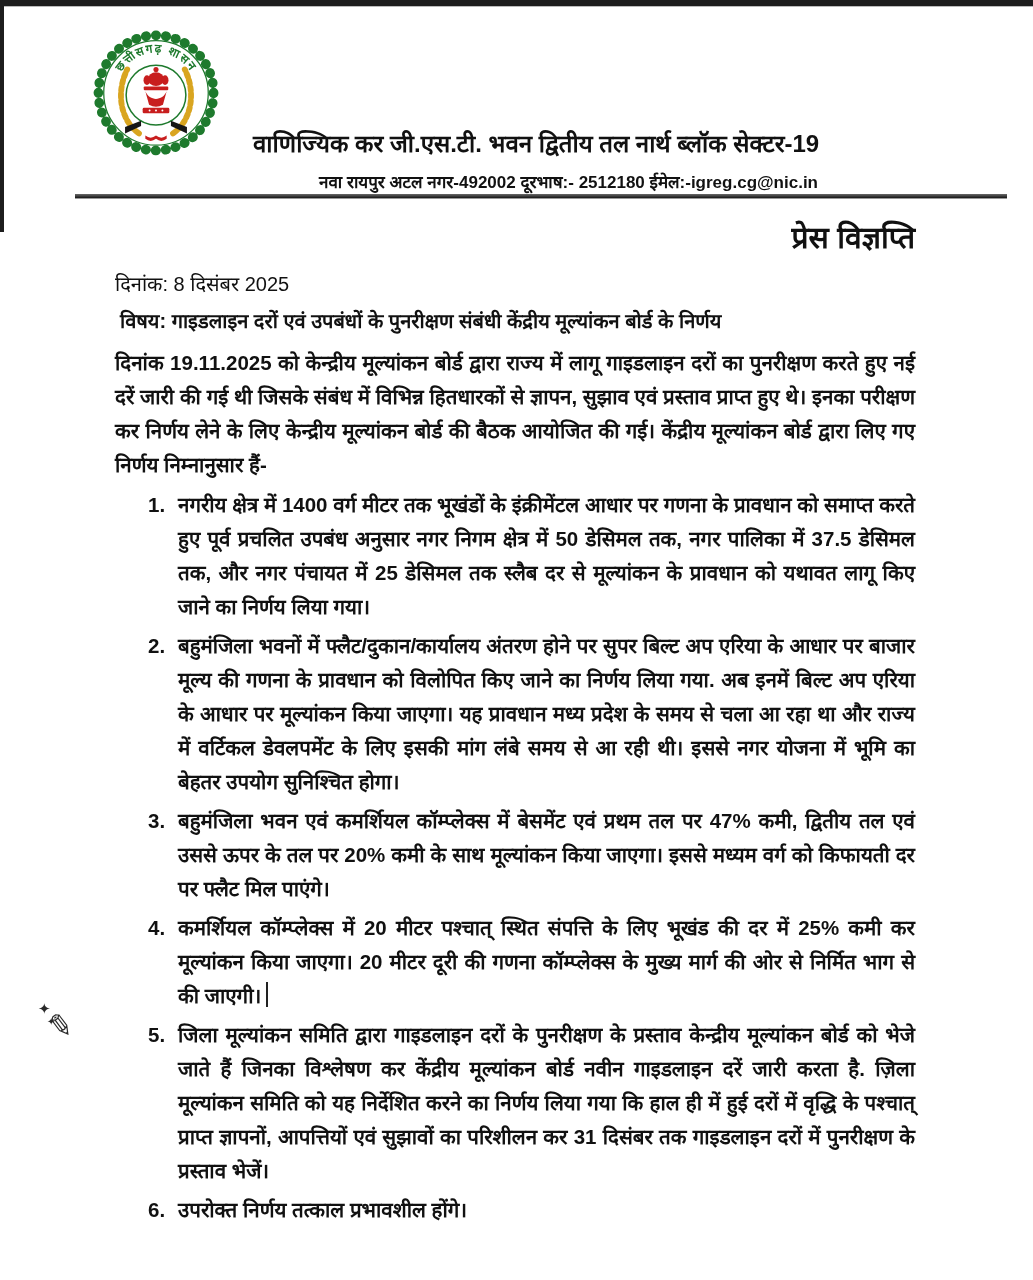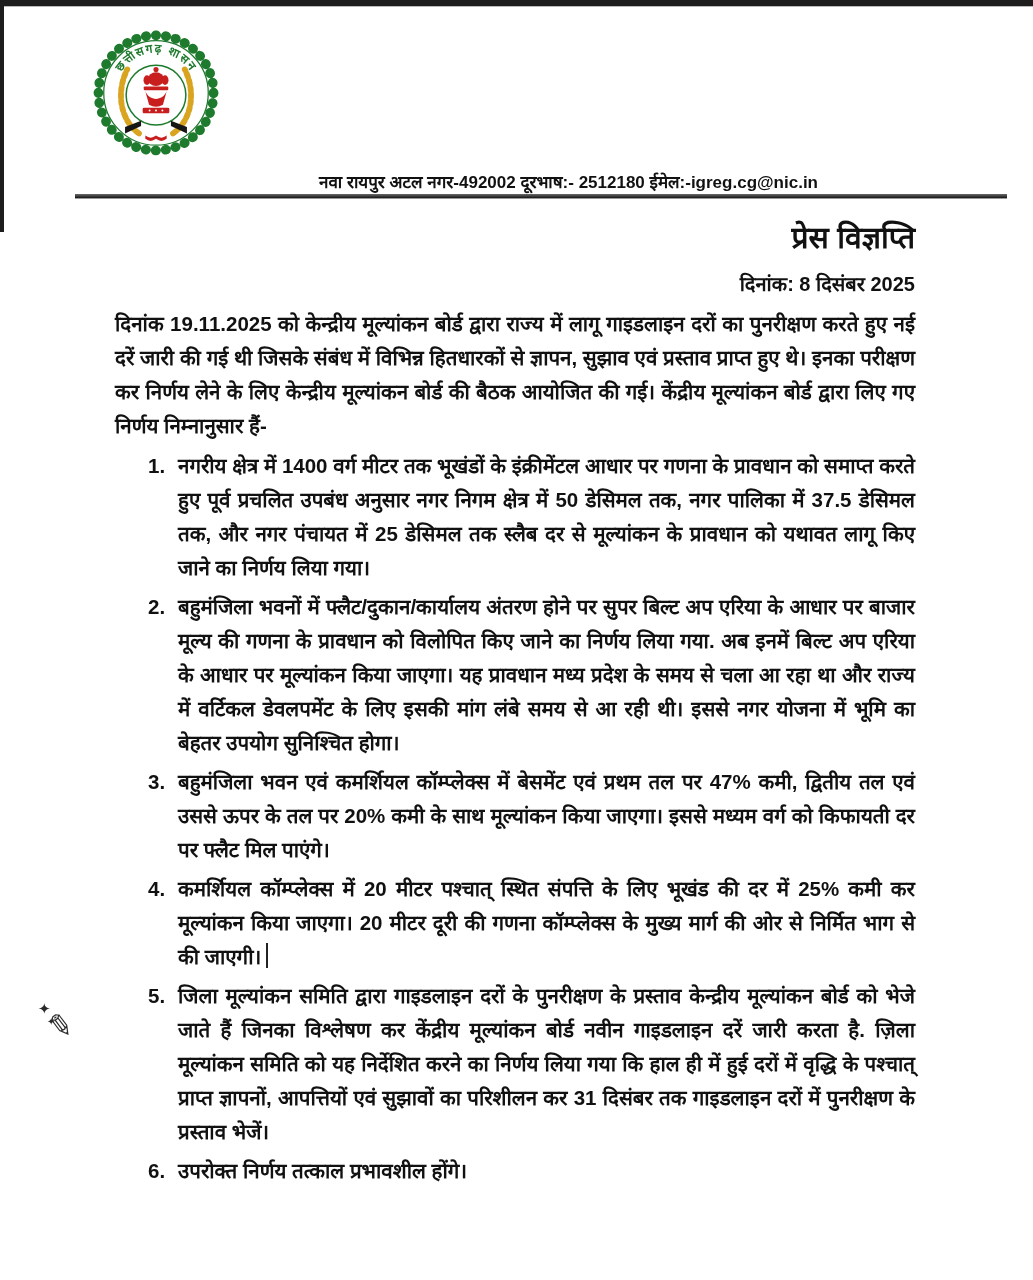--- a/index.html
+++ b/index.html
@@ -19,21 +19,21 @@
   .letterhead{position:absolute;top:0;left:0;width:100%;height:200px;}
   .logo{position:absolute;left:92px;top:26px;width:128px;height:136px;}
   .org-name{position:absolute;left:226px;top:76px;width:782px;font-size:28px;font-weight:700;letter-spacing:0;white-space:nowrap;}
   .office-address{position:absolute;left:253px;top:126px;width:760px;font-size:24px;font-weight:700;white-space:nowrap;}
   .contact-line{position:absolute;left:0;top:170px;width:100%;text-align:center;font-size:17px;font-weight:700;transform:translateX(52px);}
   .divider{position:absolute;left:75px;top:194px;width:932px;height:4px;background:linear-gradient(#6a6a6a,#161616);border-bottom:1px solid #999;}
 
   
   .content{position:absolute;top:218px;left:0;right:0;padding:0 118px 0 115px;}
   .title{margin:0 0 12px 0;text-align:right;font-size:30px;line-height:40px;font-weight:700;}
-  .date-line{margin:0 0 10px 0;text-align:right;font-size:20px;font-weight:700;}
+  .date-line{margin:0 0 10px 0;text-align:left;font-size:20px;font-weight:400;}
   .subject-line{margin:0 0 12px 5px;font-size:20px;font-weight:700;}
   .intro{margin:0 0 6px 0;font-size:20.5px;font-weight:600;line-height:34px;text-align:justify;}
   .list{margin-left:33px;}
   .item{display:flex;gap:10px;margin-bottom:5px;}
   .item .num{flex:0 0 20px;font-size:20.5px;font-weight:600;line-height:34px;}
   .item .txt{flex:1;font-size:20.5px;font-weight:600;line-height:34px;text-align:justify;}
   .caret{display:inline-block;width:2px;height:25px;background:#222;vertical-align:-4px;margin-left:5px;}
 
   
   .pen-icon{position:absolute;left:38px;top:1000px;width:48px;height:52px;color:#2a2a2a;}
@@ -84,28 +84,30 @@
       </g>
 
       <g fill="#161616">
         <path d="M31 94 L46 88 L46 93 L31 100 Z"></path>
         <path d="M89 94 L74 88 L74 93 L89 100 Z"></path>
       </g>
 
       <path d="M50 102 Q 55 106 60 102 Q 65 106 70 102 L 70 105 Q 65 109 60 105 Q 55 109 50 105 Z" fill="#c81e1e"></path>
     </svg>
 
+    <div class="office-address">वाणिज्यिक कर जी.एस.टी. भवन द्वितीय तल नार्थ ब्लॉक सेक्टर-19</div>
     <div class="contact-line">नवा रायपुर अटल नगर-492002 दूरभाष:- 2512180 ईमेल:-igreg.cg@nic.in</div>
   </div>
 
   <div class="divider"></div>
 
   <div class="content">
     <h1 class="title">प्रेस विज्ञप्ति</h1>
     <div class="date-line">दिनांक: 8 दिसंबर 2025</div>
+    <div class="subject-line">विषय: गाइडलाइन दरों एवं उपबंधों के पुनरीक्षण संबंधी केंद्रीय मूल्यांकन बोर्ड के निर्णय</div>
     <p class="intro">दिनांक 19.11.2025 को केन्द्रीय मूल्यांकन बोर्ड द्वारा राज्य में लागू गाइडलाइन दरों का पुनरीक्षण करते हुए नई दरें जारी की गई थी जिसके संबंध में विभिन्न हितधारकों से ज्ञापन, सुझाव एवं प्रस्ताव प्राप्त हुए थे। इनका परीक्षण कर निर्णय लेने के लिए केन्द्रीय मूल्यांकन बोर्ड की बैठक आयोजित की गई। केंद्रीय मूल्यांकन बोर्ड द्वारा लिए गए निर्णय निम्नानुसार हैं-</p>
 
     <div class="list">
       <div class="item">
         <span class="num">1.</span>
         <span class="txt">नगरीय क्षेत्र में 1400 वर्ग मीटर तक भूखंडों के इंक्रीमेंटल आधार पर गणना के प्रावधान को समाप्त करते हुए पूर्व प्रचलित उपबंध अनुसार नगर निगम क्षेत्र में 50 डेसिमल तक, नगर पालिका में 37.5 डेसिमल तक, और नगर पंचायत में 25 डेसिमल तक स्लैब दर से मूल्यांकन के प्रावधान को यथावत लागू किए जाने का निर्णय लिया गया।</span>
       </div>
       <div class="item">
         <span class="num">2.</span>
         <span class="txt">बहुमंजिला भवनों में फ्लैट/दुकान/कार्यालय अंतरण होने पर सुपर बिल्ट अप एरिया के आधार पर बाजार मूल्य की गणना के प्रावधान को विलोपित किए जाने का निर्णय लिया गया. अब इनमें बिल्ट अप एरिया के आधार पर मूल्यांकन किया जाएगा। यह प्रावधान मध्य प्रदेश के समय से चला आ रहा था और राज्य में वर्टिकल डेवलपमेंट के लिए इसकी मांग लंबे समय से आ रही थी। इससे नगर योजना में भूमि का बेहतर उपयोग सुनिश्चित होगा।</span>

